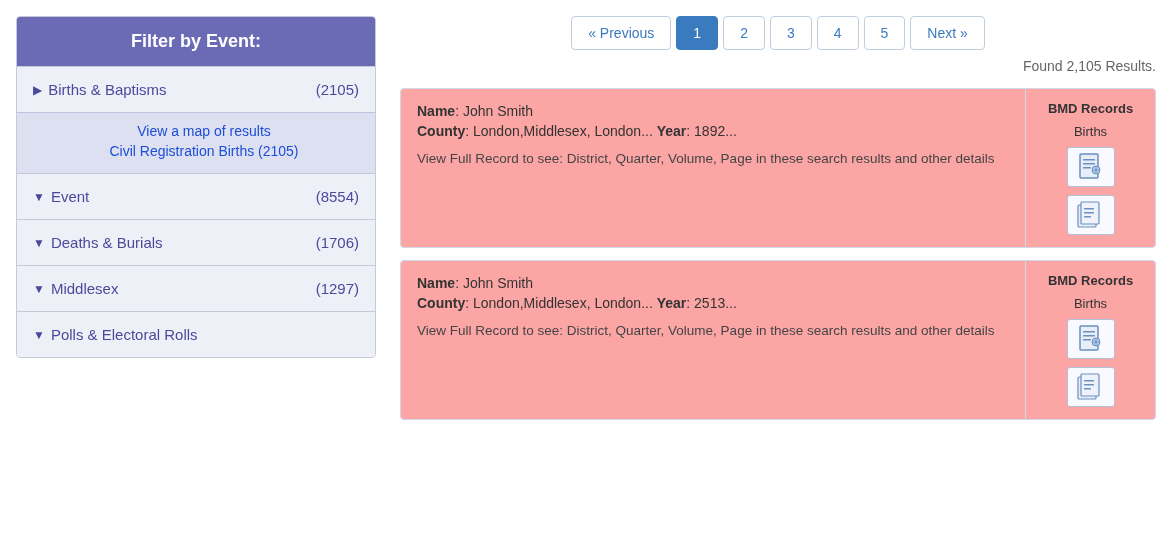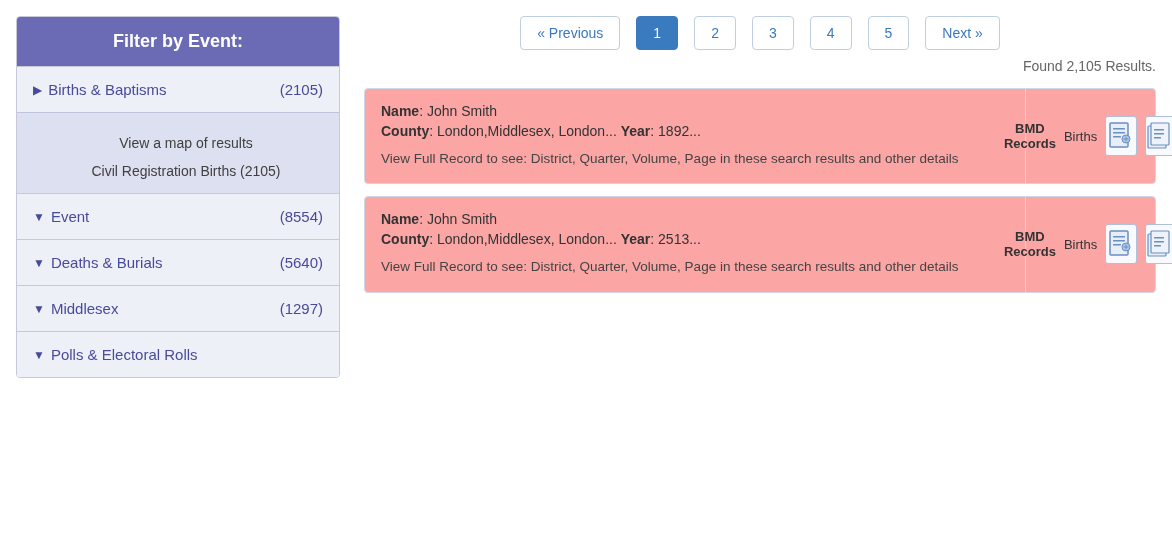--- a/index.html
+++ b/index.html
@@ -13,21 +13,21 @@
       min-height: 544px;
     }
     .layout {
       display: flex;
       gap: 24px;
       align-items: flex-start;
     }
 
     
     .sidebar {
-      width: 324px;
+      width: 360px;
       flex-shrink: 0;
       border: 1px solid #c8c8d8;
       border-radius: 4px;
       overflow: hidden;
     }
     .sidebar-header {
       background: #6b6bb5;
       color: #fff;
       font-size: 18px;
       font-weight: bold;
@@ -52,42 +52,41 @@
       align-items: center;
       gap: 6px;
     }
     .sidebar-item-expanded {
       background: #dde0f0;
       border-top: 1px solid #c0c4e0;
       padding: 10px 16px 10px 32px;
     }
     .sidebar-item-expanded a {
       display: block;
-      color: #404040;
+      color: #1d4ed8;
       text-decoration: none;
       font-size: 14px;
       margin-bottom: 4px;
       text-align: center;
-      margin-top: 12px;
     }
     .chevron-right { font-size: 12px; color: #4a4a9a; }
     .chevron-down { font-size: 12px; color: #4a4a9a; }
     .count { color: #4a4a9a; }
 
     
     .main {
       flex: 1;
     }
 
     
     .pagination {
       display: flex;
       justify-content: center;
       align-items: center;
-      gap: 16px;
+      gap: 5px;
       margin-bottom: 8px;
     }
     .page-btn {
       border: 1px solid #c0cfe0;
       background: #fff;
       color: #3a7abf;
       padding: 8px 16px;
       border-radius: 4px;
       cursor: pointer;
       font-size: 14px;
@@ -130,21 +129,21 @@
       line-height: 1.5;
     }
     .result-body strong {
       font-weight: bold;
     }
     .result-aside {
       width: 130px;
       flex-shrink: 0;
       border-left: 1px solid #d0d8e8;
       display: flex;
-      flex-direction: row;
+      flex-direction: column;
       align-items: center;
       justify-content: center;
       padding: 12px 8px;
       gap: 8px;
     }
     .result-aside .bmd-title {
       font-size: 13px;
       font-weight: bold;
       color: #333;
       text-align: center;
@@ -201,21 +200,21 @@
         <span class="count">(8554)</span>
       </div>
     </div>
 
     <div class="sidebar-item">
       <div class="sidebar-item-row">
         <div class="left">
           <span class="chevron-down">▼</span>
           <span>Deaths &amp; Burials</span>
         </div>
-        <span class="count">(5640)</span>
+        <span class="count">(1706)</span>
       </div>
     </div>
 
     <div class="sidebar-item">
       <div class="sidebar-item-row">
         <div class="left">
           <span class="chevron-down">▼</span>
           <span>Middlesex</span>
         </div>
         <span class="count">(1297)</span>

